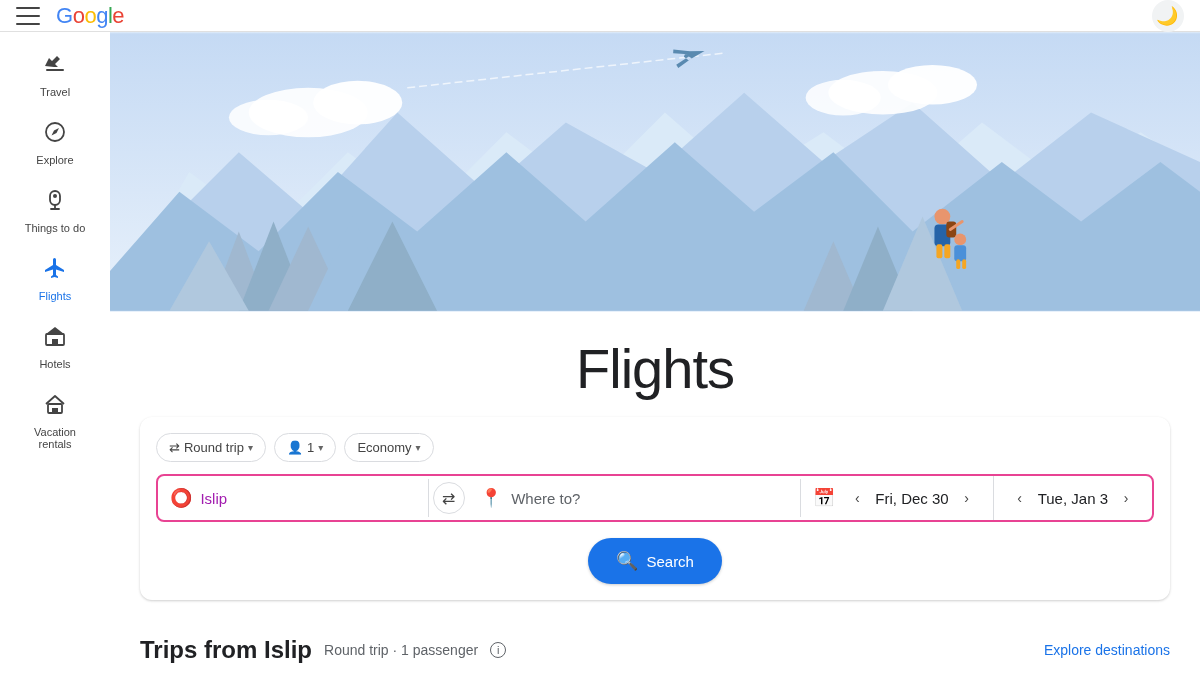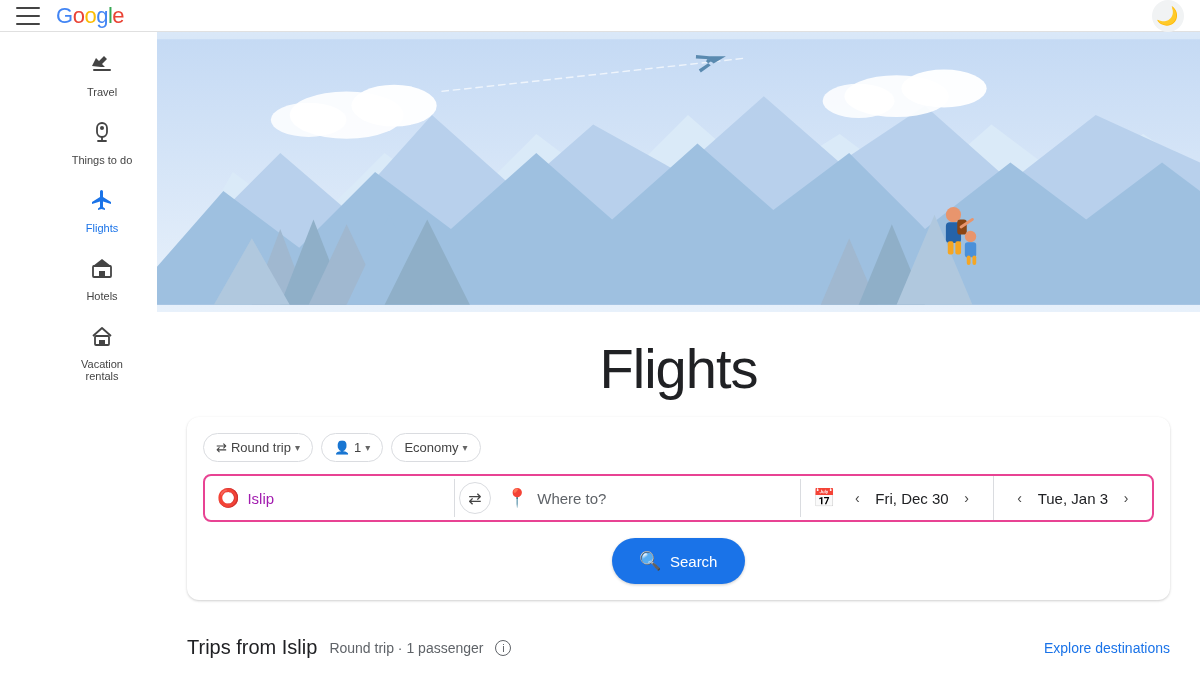--- a/index.html
+++ b/index.html
@@ -44,21 +44,20 @@
       cursor: pointer;
       font-size: 18px;
       color: #444;
     }
 
     
     .main-layout {
       display: flex;
       flex: 1;
       overflow: hidden;
-      padding-left: 47px;
     }
 
     
     .sidebar {
       width: 110px;
       background: #fff;
       padding-top: 8px;
       flex-shrink: 0;
       z-index: 5;
     }
@@ -236,22 +235,22 @@
       padding: 16px 30px;
       background: #fff;
     }
     .trips-header {
       display: flex;
       align-items: center;
       gap: 12px;
       margin-bottom: 16px;
     }
     .trips-title {
-      font-size: 20px;
-      font-weight: 400;
+      font-size: 24px;
+      font-weight: 700;
       color: #202124;
     }
     .trips-subtitle {
       font-size: 14px;
       color: #5f6368;
     }
     .explore-link {
       margin-left: auto;
       color: #1a73e8;
       font-size: 14px;
@@ -289,20 +288,29 @@
 
   <div class="sidebar">
     <div class="sidebar-item">
       <div class="icon">
         <svg width="24" height="24" viewBox="0 0 24 24" fill="none">
           <rect x="3" y="17" width="18" height="2" rx="1" fill="#444"></rect>
           <path d="M2 14l4-8 3 3 5-5 3 3-5 5 3 3-4 0z" fill="#444"></path>
         </svg>
       </div>
       <span>Travel</span>
+    </div>
+    <div class="sidebar-item">
+      <div class="icon">
+        <svg width="24" height="24" viewBox="0 0 24 24" fill="none">
+          <circle cx="12" cy="12" r="9" stroke="#444" stroke-width="1.8"></circle>
+          <path d="M16 8l-2.5 5-5 2.5 2.5-5L16 8z" fill="#444"></path>
+        </svg>
+      </div>
+      <span>Explore</span>
     </div>
     <div class="sidebar-item">
       <div class="icon">
         <svg width="24" height="24" viewBox="0 0 24 24" fill="none">
           <rect x="7" y="3" width="10" height="14" rx="5" stroke="#444" stroke-width="1.8"></rect>
           <circle cx="12" cy="8" r="2" fill="#444"></circle>
           <path d="M8 21h8" stroke="#444" stroke-width="1.8" stroke-linecap="round"></path>
           <path d="M12 17v4" stroke="#444" stroke-width="1.8" stroke-linecap="round"></path>
         </svg>
       </div>

